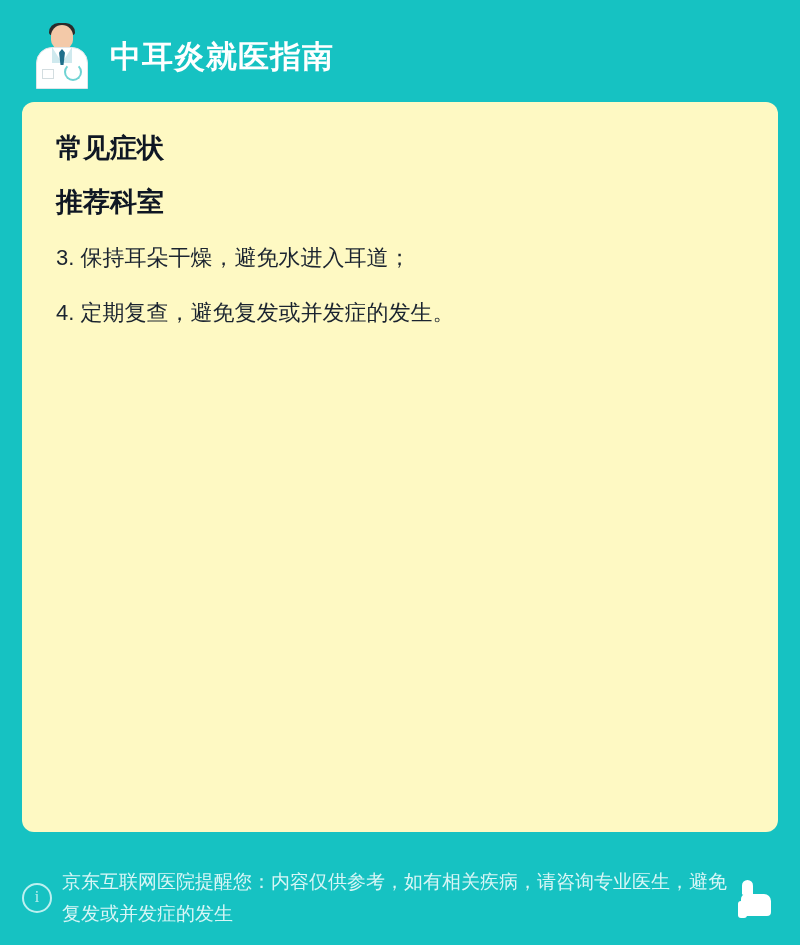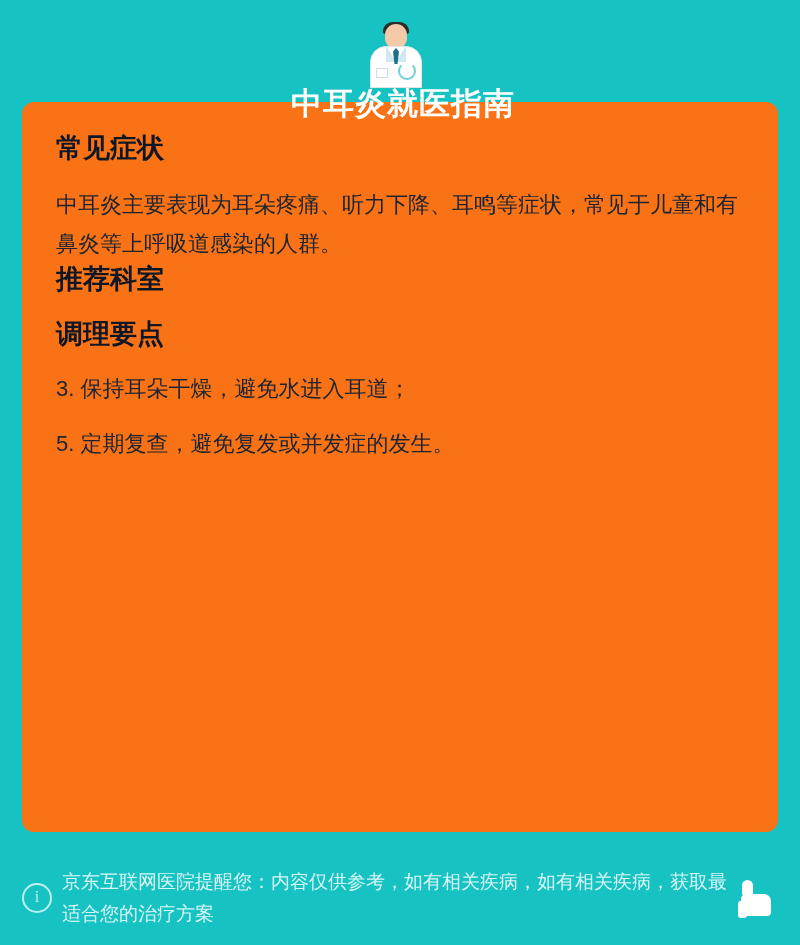--- a/index.html
+++ b/index.html
@@ -19,21 +19,20 @@
     height: 945px;
     box-sizing: border-box;
     padding: 22px 22px 0 22px;
   }
   .header {
     display: flex;
     align-items: center;
     height: 68px;
     padding-left: 6px;
     box-sizing: border-box;
-    flex-direction: column;
   }
   .doctor-avatar {
     width: 68px;
     height: 66px;
     position: relative;
     flex: 0 0 auto;
     margin-right: 14px;
   }
   
   .doc-head {
@@ -111,21 +110,21 @@
     border-radius: 50%;
   }
   .title {
     color: #ffffff;
     font-size: 31px;
     font-weight: 700;
     letter-spacing: 1px;
     line-height: 1;
   }
   .card {
-    background: #f97316;
+    background: #fef9c3;
     border-radius: 12px;
     margin-top: 12px;
     padding: 30px 34px 34px 34px;
     box-sizing: border-box;
     width: 756px;
     min-height: 730px;
   }
   h2.section-title {
     color: #0f1724;
     font-size: 27px;
@@ -241,35 +240,33 @@
       <div class="doc-tie"></div>
       <div class="doc-pocket"></div>
       <div class="doc-steth"></div>
     </div>
     <div class="title">中耳炎就医指南</div>
   </div>
 
   <div class="card">
 
     <h2 class="section-title">常见症状</h2>
-    <p class="body-text">中耳炎主要表现为耳朵疼痛、听力下降、耳鸣等症状，常见于儿童和有鼻炎等上呼吸道感染的人群。</p>
 
     <h2 class="section-title spaced">推荐科室</h2>
 
-    <h2 class="section-title spaced">调理要点</h2>
     <ol class="steps">
       <li>3. 保持耳朵干燥，避免水进入耳道；</li>
-      <li>5. 定期复查，避免复发或并发症的发生。</li>
+      <li>4. 定期复查，避免复发或并发症的发生。</li>
     </ol>
 
   </div>
 
   <div class="footer">
     <div class="footer-icon">i</div>
-    <div class="footer-text">京东互联网医院提醒您：内容仅供参考，如有相关疾病，如有相关疾病，获取最适合您的治疗方案</div>
+    <div class="footer-text">京东互联网医院提醒您：内容仅供参考，如有相关疾病，请咨询专业医生，避免复发或并发症的发生</div>
     <div class="thumb">
       <div class="thumb-fist"></div>
       <div class="thumb-up"></div>
       <div class="thumb-cuff"></div>
     </div>
   </div>
 
 </div>
 
 </body></html>

